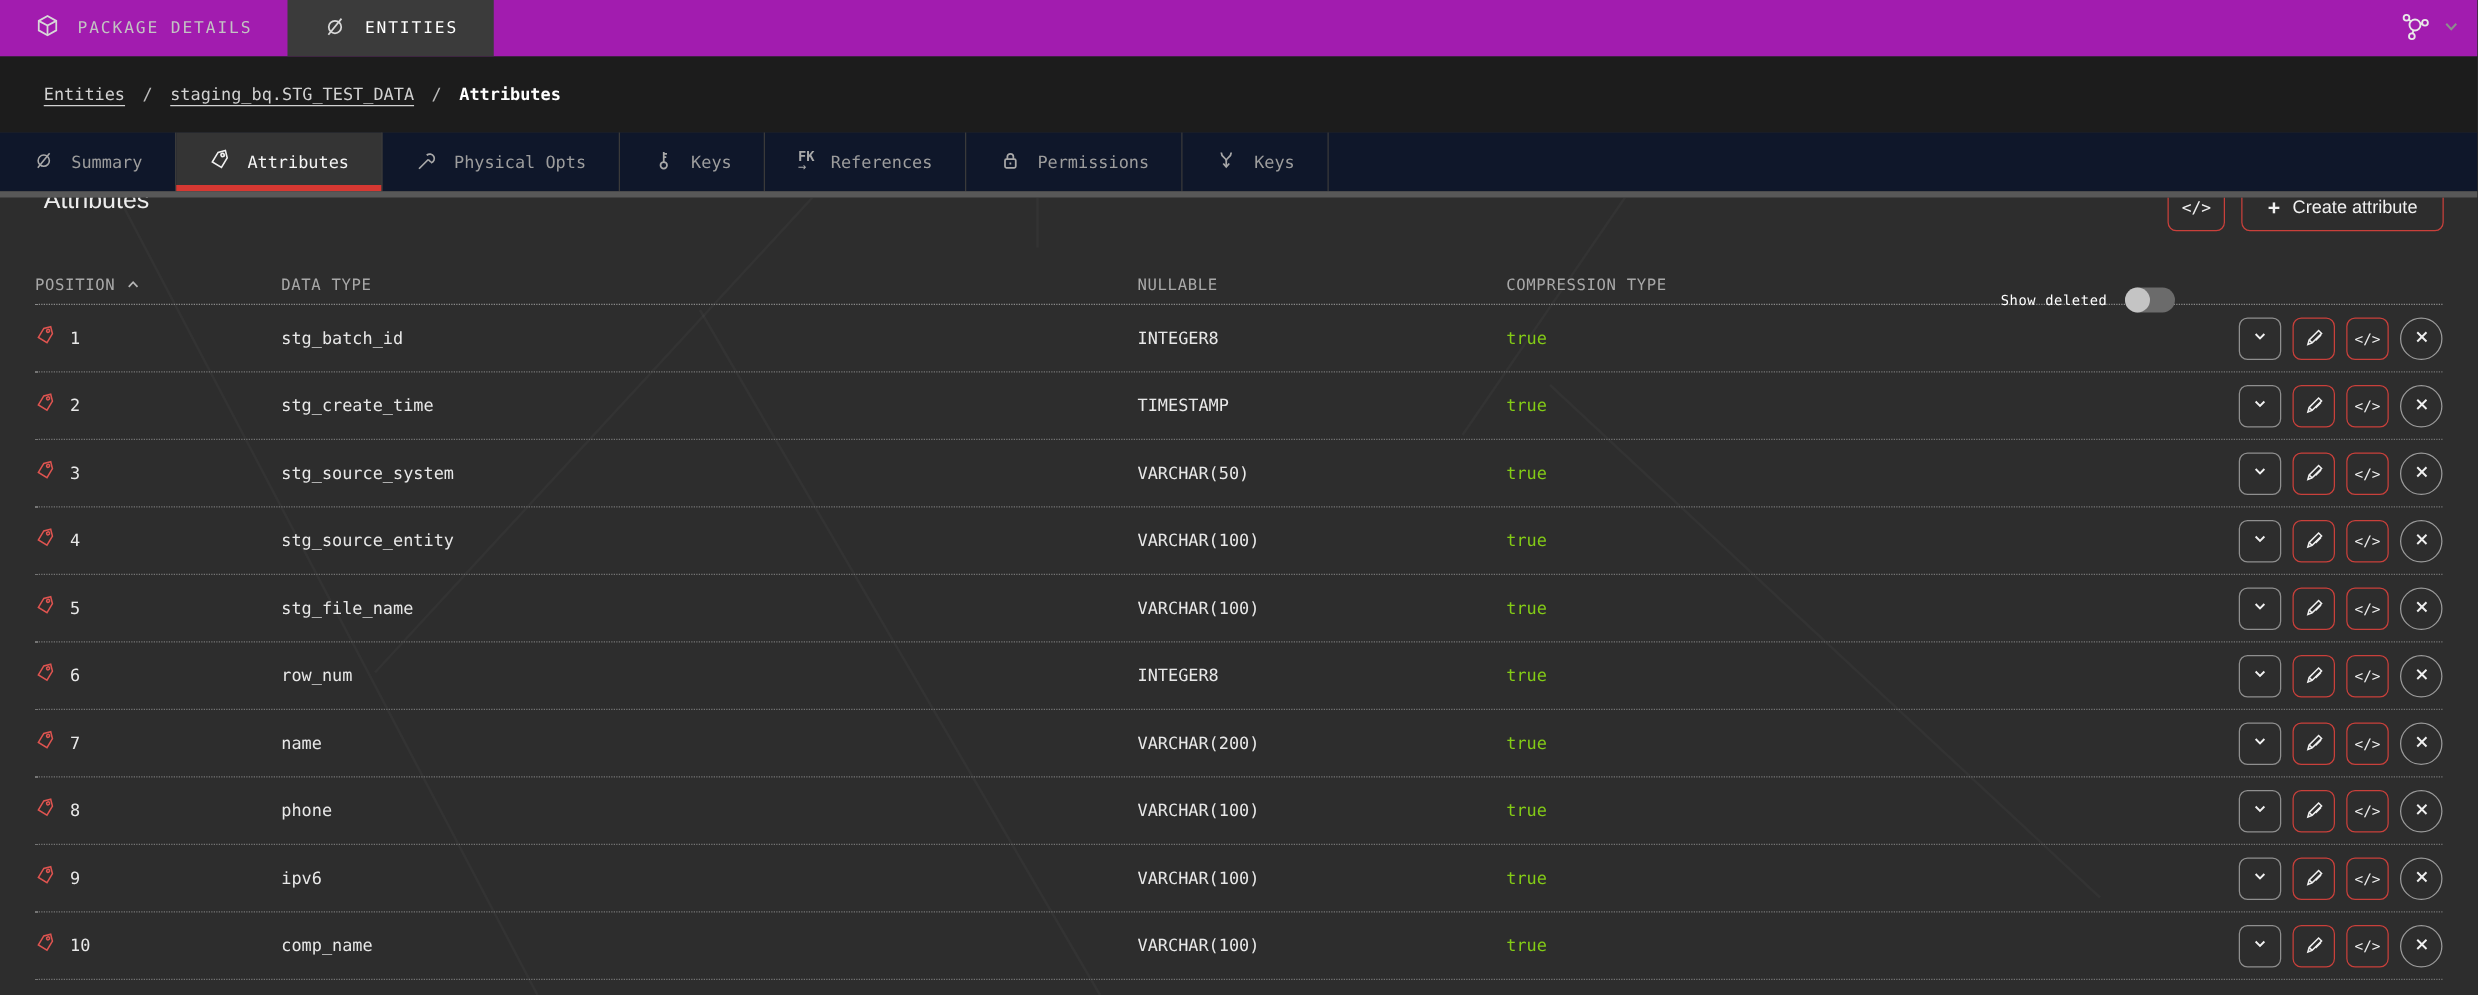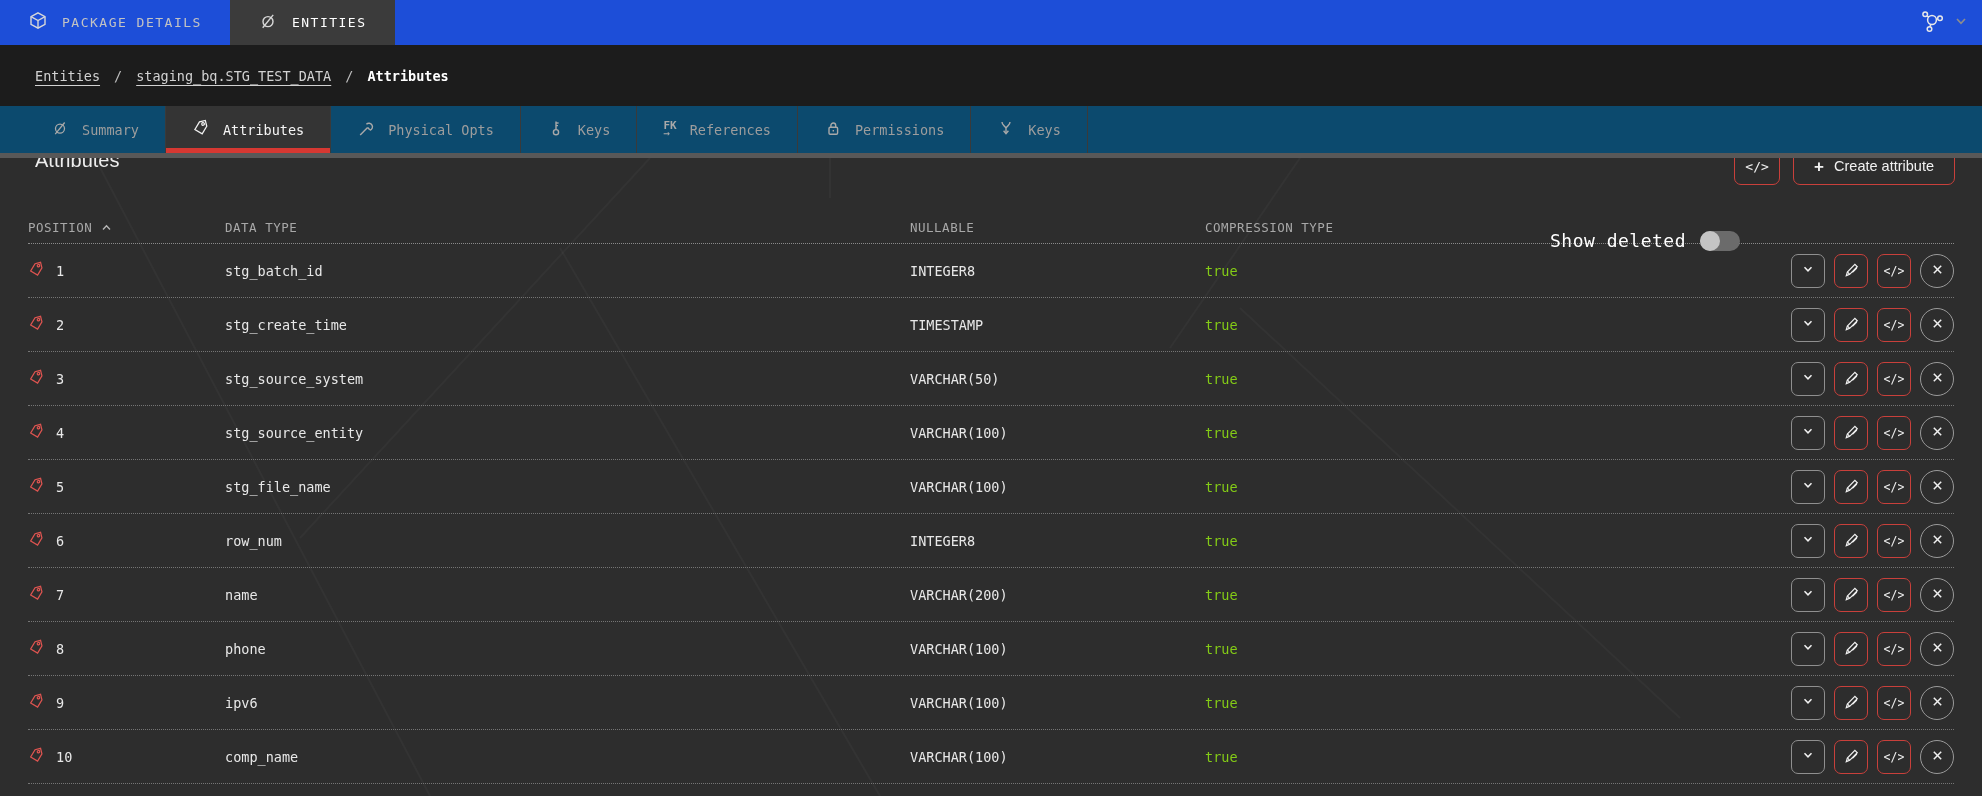--- a/index.html
+++ b/index.html
@@ -1,35 +1,35 @@
 <!DOCTYPE html>
 <html><head>
 <meta charset="utf-8">
 <style>
   * { margin:0; padding:0; box-sizing:border-box; }
   html,body { width:1982px; height:796px; overflow:hidden; background:#2d2d2d;
     font-family:"DejaVu Sans Mono", monospace; -webkit-font-smoothing:antialiased; }
 
   
-  .topbar { position:relative; height:45px; background:#1d4ed8; display:flex; align-items:stretch; z-index:5; }
+  .topbar { position:relative; height:45px; background:#a21caf; display:flex; align-items:stretch; z-index:5; }
   .top-tab { display:flex; align-items:center; gap:14px; padding:0 28px; color:#c3c3c3;
     font-size:13px; letter-spacing:1.5px; cursor:pointer; }
   .top-tab.active { background:#3b3b3b; color:#ffffff; }
   .top-tab svg { stroke:#d8d8d8; }
   .topbar-right { position:absolute; right:14px; top:0; height:45px; display:flex; align-items:center; gap:8px; }
 
   
   .crumb-bar { height:61px; background:#1c1c1c; display:flex; align-items:center; padding-left:35px;
     gap:14px; font-size:13.5px; position:relative; z-index:4; }
   .crumb-link { color:#d2d2d2; text-decoration:underline; text-underline-offset:4px; cursor:pointer; }
   .crumb-sep { color:#bdbdbd; }
   .crumb-current { color:#ffffff; font-weight:bold; }
 
   
-  .tabbar { height:47px; background:#0c4a6e; display:flex; align-items:stretch; position:relative; z-index:4;padding-left:25px; }
+  .tabbar { height:47px; background:#0f172a; display:flex; align-items:stretch; position:relative; z-index:4; }
   .etab { position:relative; display:flex; align-items:center; gap:13px; padding:0 26px;
     color:#9d9d9d; font-size:13.5px; border-right:1px solid #3a3a3a; cursor:pointer; }
   .etab svg { stroke:#a9a9a9; }
   .etab.active { background:#343434; color:#f5f5f5; }
   .etab.active svg { stroke:#f0f0f0; }
   .etab.active::after { content:""; position:absolute; left:0; right:0; bottom:0; height:5px; background:#d63832; }
   .divider { height:5px; background:#585858; position:relative; z-index:4; }
 
   
   .content { position:relative; height:638px; background:#2d2d2d; overflow:hidden; }
@@ -43,21 +43,21 @@
   .btn-code { width:46px; font-family:"DejaVu Sans Mono", monospace; font-size:13px; }
   .btn-create { padding:0 20px; gap:10px; font-family:"Liberation Sans", sans-serif; font-size:14.5px; }
   .btn-create .plus { font-size:17px; font-weight:bold; line-height:1; }
 
   
   .attr-table { margin:46px 28px 0 28px; position:relative; }
   .grid-row { display:grid; grid-template-columns:197px 685px 295px 197px 338px 1fr; align-items:center; }
   .thead { height:40px; border-bottom:1px dotted #8a8a8a; color:#a8a8a8; font-size:12.5px; letter-spacing:0.5px; }
   .th-position { display:flex; align-items:flex-end; gap:9px; cursor:pointer; }
   .th-position svg { stroke:#b5b5b5; }
-  .th-actions { justify-self:end; display:flex; align-items:center; gap:14px; color:#ffffff; font-size:18px;margin-top:26px; }
+  .th-actions { justify-self:end; display:flex; align-items:center; gap:14px; color:#ffffff; font-size:11px;margin-top:26px; }
   .toggle { width:40px; height:20px; border-radius:10px; background:#6b6b6b; position:relative; cursor:pointer; }
   .toggle .knob { position:absolute; left:0; top:0; width:20px; height:20px; border-radius:50%; background:#c4c4c4; }
 
   .trow { height:54px; border-bottom:1px dotted #757575; font-size:13.5px; color:#e8e8e8; }
   .cell-position { display:flex; align-items:center; gap:11px; }
   .tag-red { stroke:#dd5450; }
   .cell-null { color:#84cc16; }
   .cell-actions { justify-self:end; display:flex; align-items:center; gap:9px; }
   .abtn { width:34px; height:34px; display:flex; align-items:center; justify-content:center;
     background:transparent; border:1.4px solid #8f8f8f; border-radius:7px; color:#f0f0f0; cursor:pointer; }

